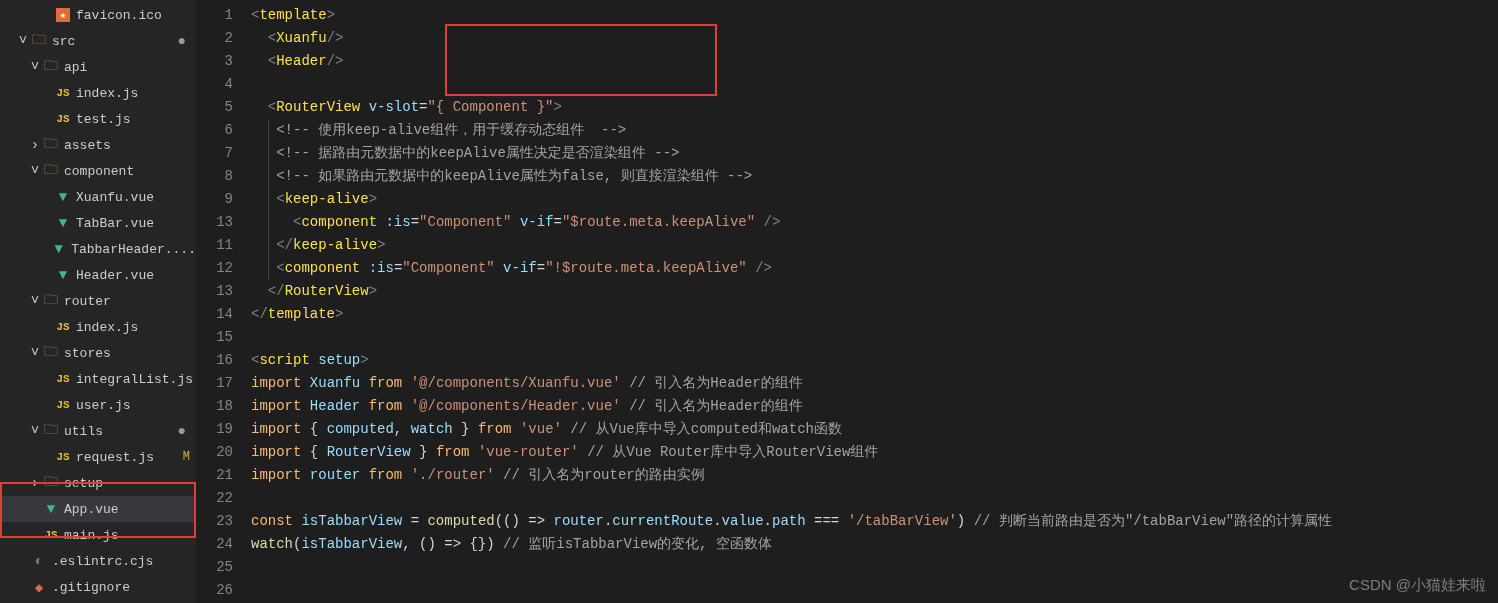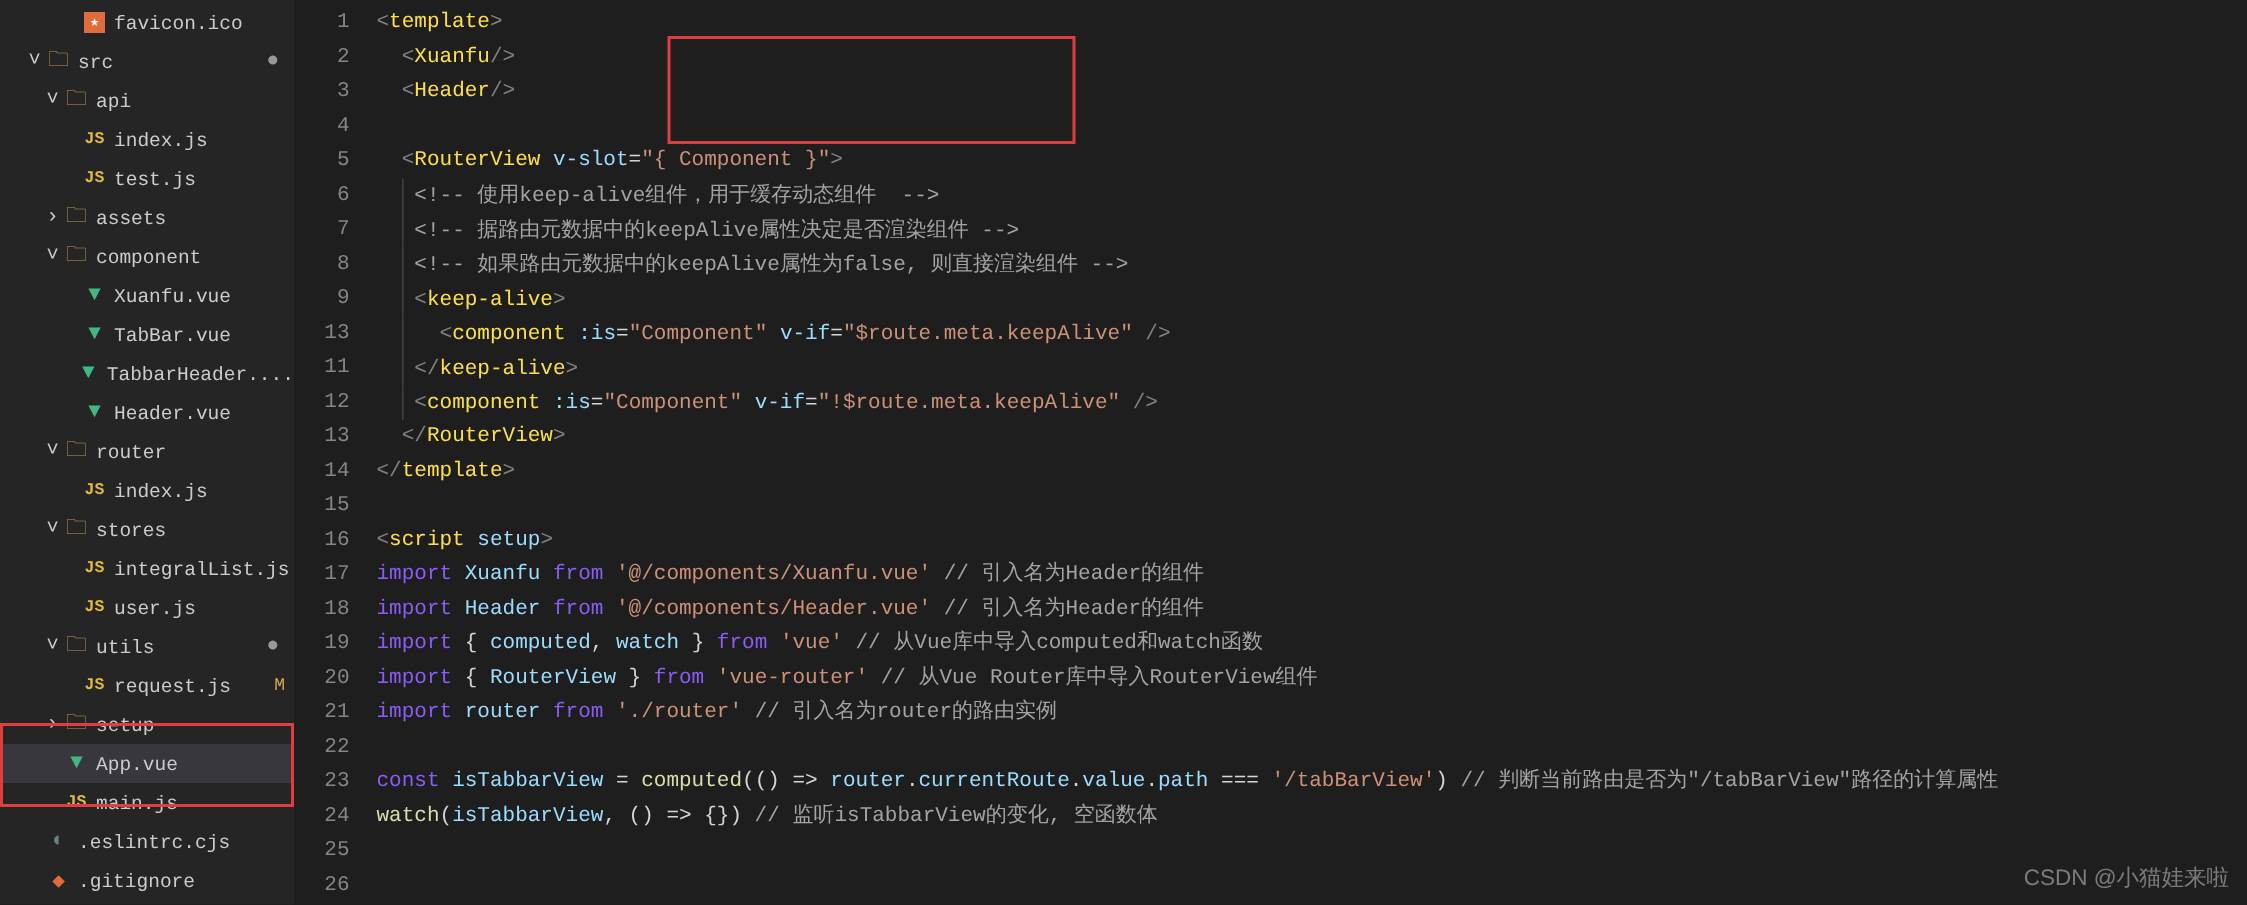--- a/index.html
+++ b/index.html
@@ -70,21 +70,21 @@
   line-height: 23px;
   white-space: pre;
   position: relative;
 }
 .code-line { display: block; height: 23px; }
 .tag { color: #808080; }
 .el { color: #fde047; }
 .attr { color: #9cdcfe; }
 .str { color: #ce9178; }
 .cmt { color: #a3a3a3; }
-.kw { color: #8b5cf6; }
+.kw { color: #fdba74; }
 .fn { color: #dcdcaa; }
 .var { color: #9cdcfe; }
 .op { color: #d4d4d4; }
 .red-box-1 {
   position: absolute;
   border: 2px solid #e03e3e;
   left: 249px;
   top: 24px;
   width: 272px;
   height: 72px;

